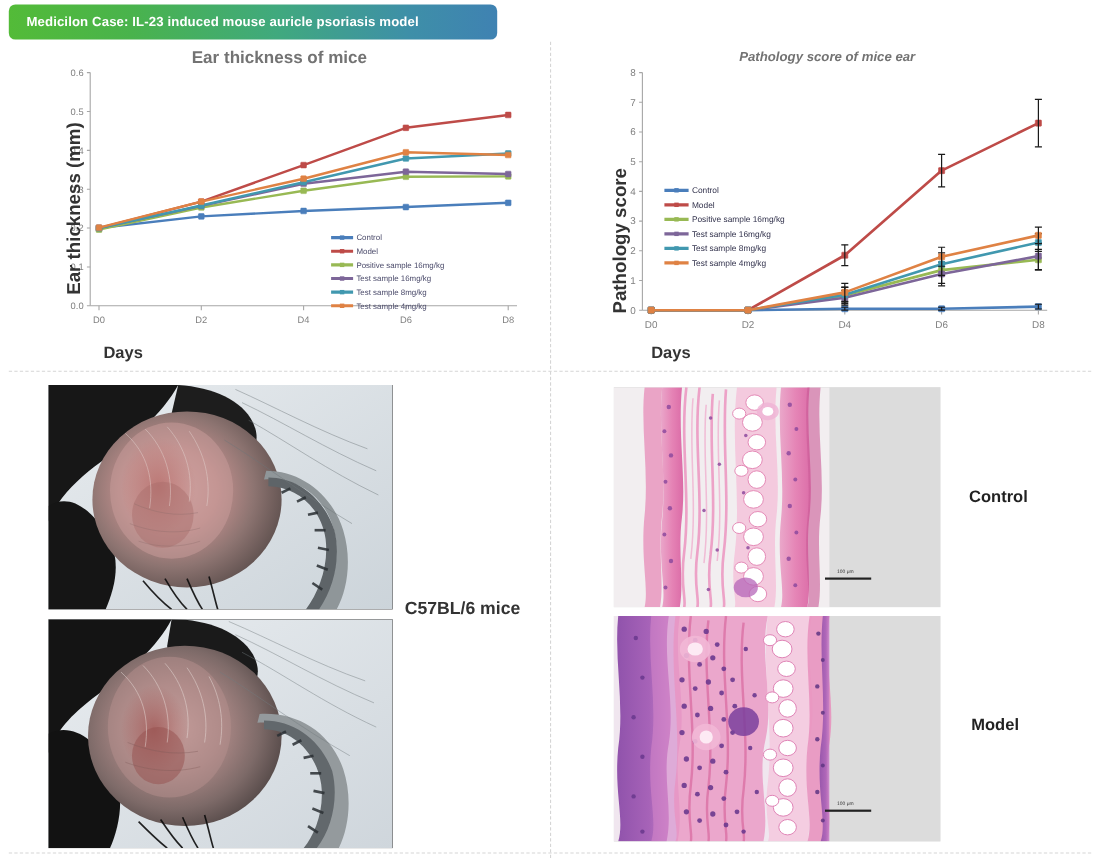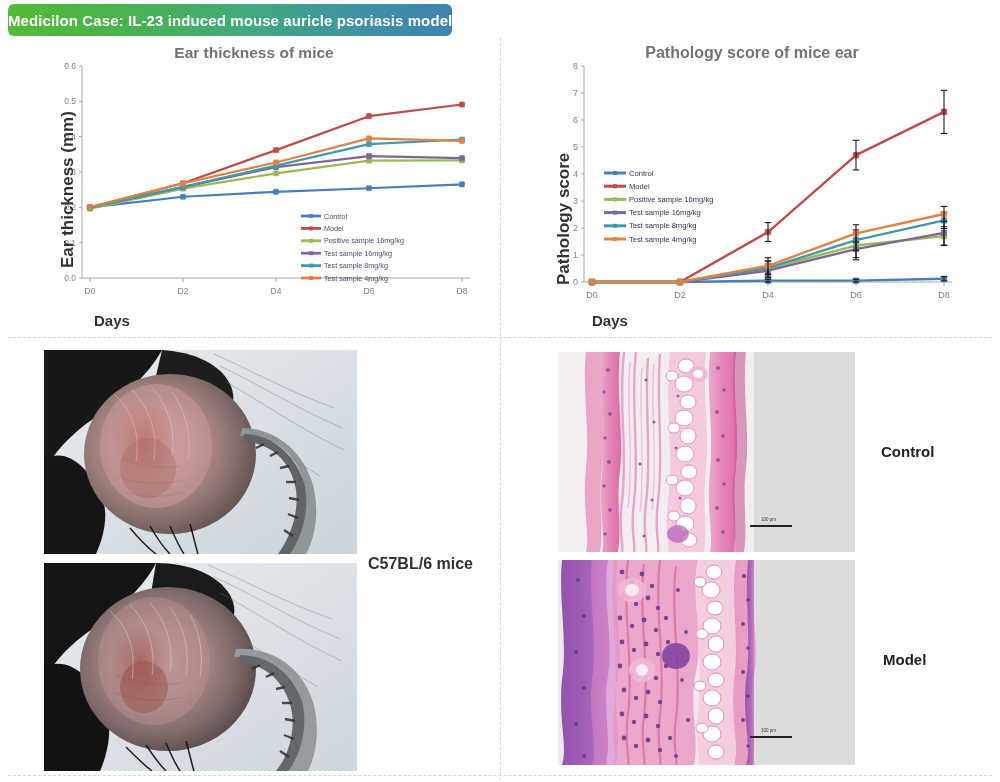--- a/index.html
+++ b/index.html
@@ -13,22 +13,22 @@
 
   
   .header-banner {
     position: absolute; left: 8px; top: 4px;
     width: 444px; height: 32px;
     border-radius: 6px;
     background: linear-gradient(90deg, #53bb38 0%, #49b34c 25%, #40a97e 55%, #3e8fa8 82%, #3f82b2 100%);
     display: flex; align-items: center;
   }
   .header-title {
-    color: #ffffff; font-size: 15px; font-weight: bold;
-    letter-spacing: .1px; white-space: nowrap;
+    color: #ffffff; font-size: 12px; font-weight: bold;
+    letter-spacing: .1px; padding-left: 16px; white-space: nowrap;
   }
 
   
   .divider-v {
     position: absolute; left: 500px; top: 38px; width: 0; height: 742px;
     border-left: 1px dashed #d5d5d5;
   }
   .divider-h {
     position: absolute; left: 8px; top: 337px; width: 984px; height: 0;
     border-top: 1px dashed #d5d5d5;
@@ -40,21 +40,21 @@
 
   
   .chart-panel { position: absolute; top: 40px; height: 295px; }
   .chart-panel.left  { left: 14px;  width: 480px; }
   .chart-panel.right { left: 512px; width: 480px; }
 
   .chart-title {
     position: absolute; left: 0; right: 0; top: 4px;
     text-align: center; font-size: 15.5px; font-weight: bold; color: #737373;
   }
-  .chart-title.right-title { font-size: 16px; }
+  .chart-title.right-title { font-size: 12px; font-style: italic; }
 
   .axis-label-y {
     position: absolute;
     font-weight: bold; color: #333;
     transform-origin: 0 0;
     white-space: nowrap;
   }
   .axis-label-x {
     position: absolute; text-align: left;
     font-weight: bold; color: #333; font-size: 15px;
@@ -66,21 +66,20 @@
   .legend-text { font-size: 7.2px; fill: #4a4a6a; font-family: "Liberation Sans", sans-serif; }
   .legend-text-r { font-size: 7.6px; fill: #33334d; font-family: "Liberation Sans", sans-serif; }
 
   
   .photo {
     position: absolute; overflow: hidden; background: #2a2a2a;
   }
   .photo-caption {
     position: absolute; font-size: 16px; font-weight: bold; color: #333;
     white-space: nowrap;
-    margin-top: 10px;
   }
   .histo-caption {
     position: absolute; font-size: 15px; font-weight: bold; color: #222;
     white-space: nowrap;
   }
   .scalebar {
     position: absolute; height: 2px; background: #222;
   }
   .scalebar-text {
     position: absolute; font-size: 4.5px; color: #333; white-space: nowrap;

